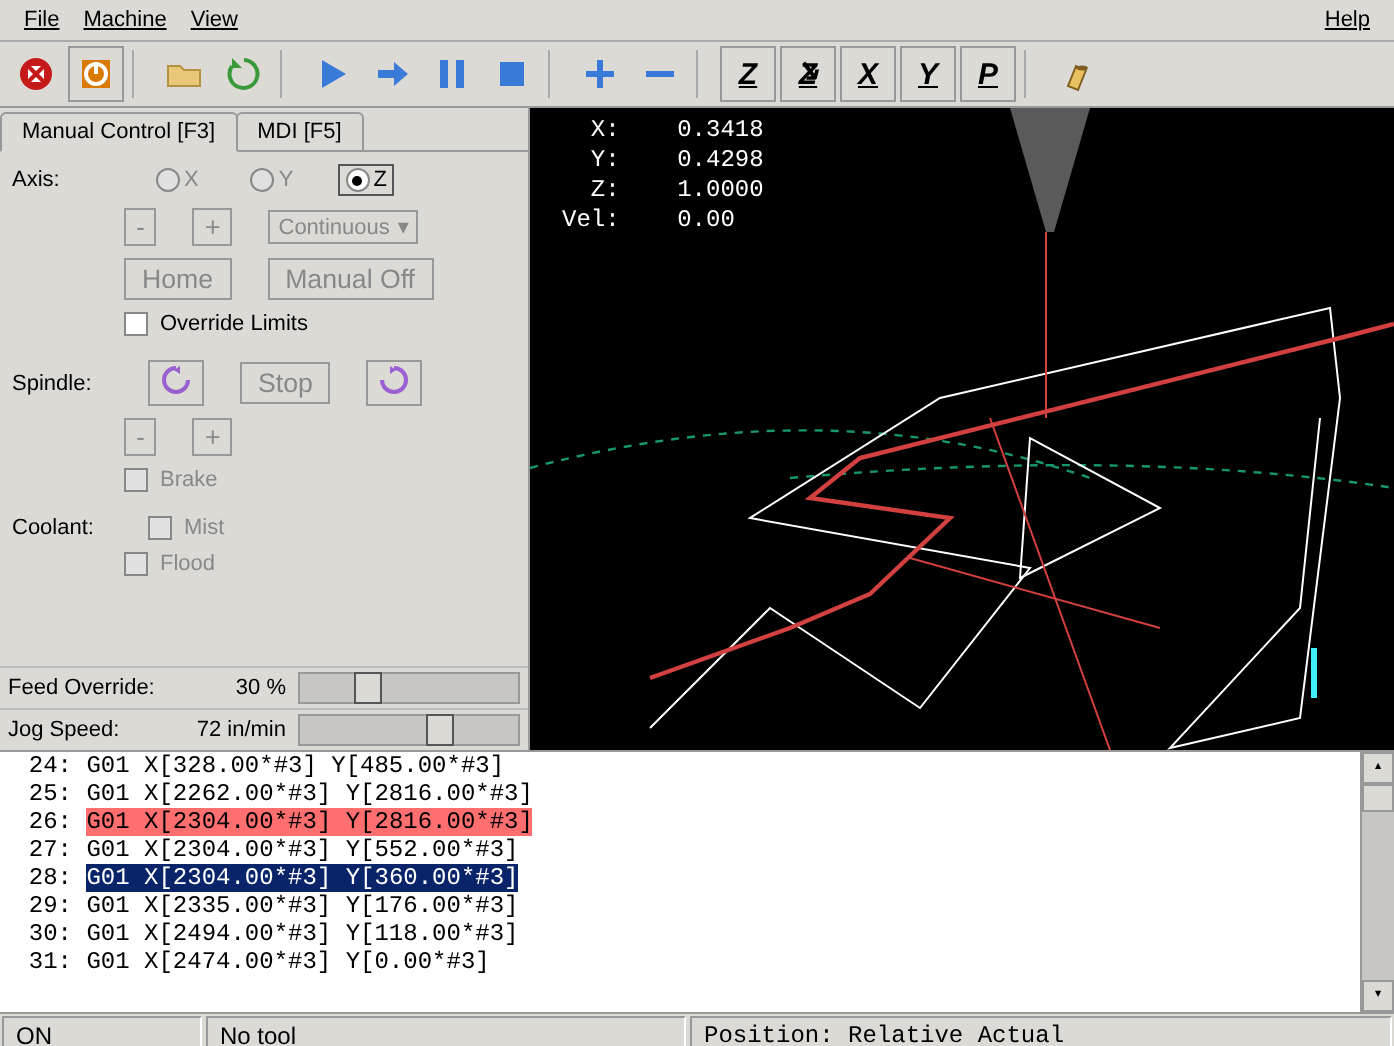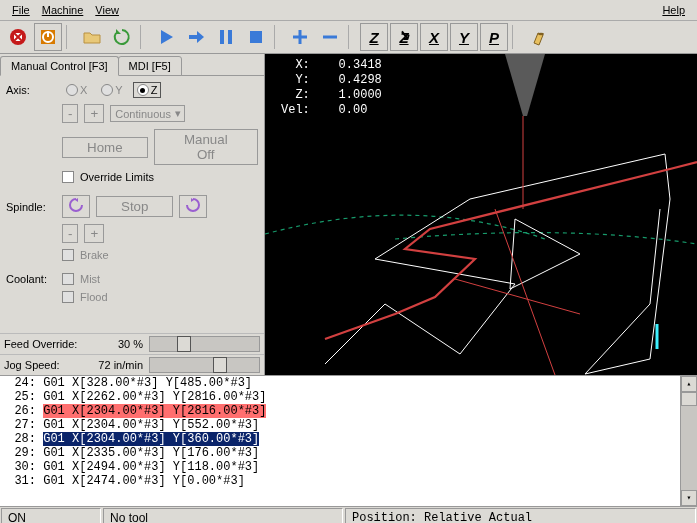--- a/index.html
+++ b/index.html
@@ -75,21 +75,21 @@
 .tab.active {
   border-bottom: 1px solid #dcdad5;
   z-index: 2;
 }
 .tab-body {
   border-top: 1px solid #999;
   margin-top: -1px;
   padding: 6px;
   flex: 1;
 }
-.row { display: flex; align-items: center; gap: 6px; margin-bottom: 6px; }
+.row { display: flex; align-items: center; gap: 18px; margin-bottom: 6px; }
 .row label.sec { width: 50px; }
 .radio {
   width: 12px; height: 12px;
   border: 1px solid #888;
   border-radius: 50%;
   display: inline-flex;
   align-items: center;
   justify-content: center;
   background: #fff;
 }
@@ -101,21 +101,21 @@
   border-radius: 50%;
 }
 .radio-wrap {
   display: inline-flex; align-items: center; gap: 2px;
   padding: 1px 3px;
   border: 1px solid transparent;
 }
 .radio-wrap.framed { border: 1px solid #555; }
 .radio-wrap .lbl { color: #888; }
 .btn {
-  padding: 2px 24px;
+  padding: 2px 8px;
   border: 1px solid #999;
   background: #dcdad5;
   color: #888;
 }
 .btn.sm { padding: 1px 5px; }
 .select {
   padding: 1px 4px;
   border: 1px solid #999;
   background: #dcdad5;
   color: #888;

